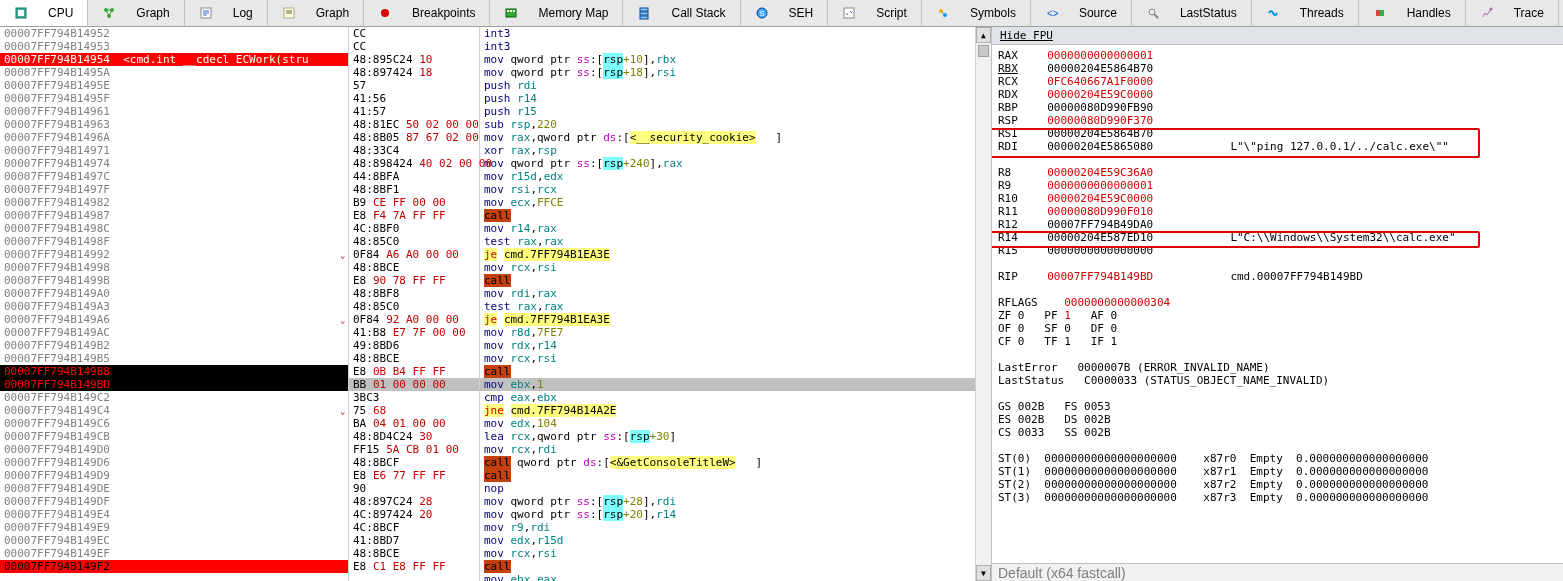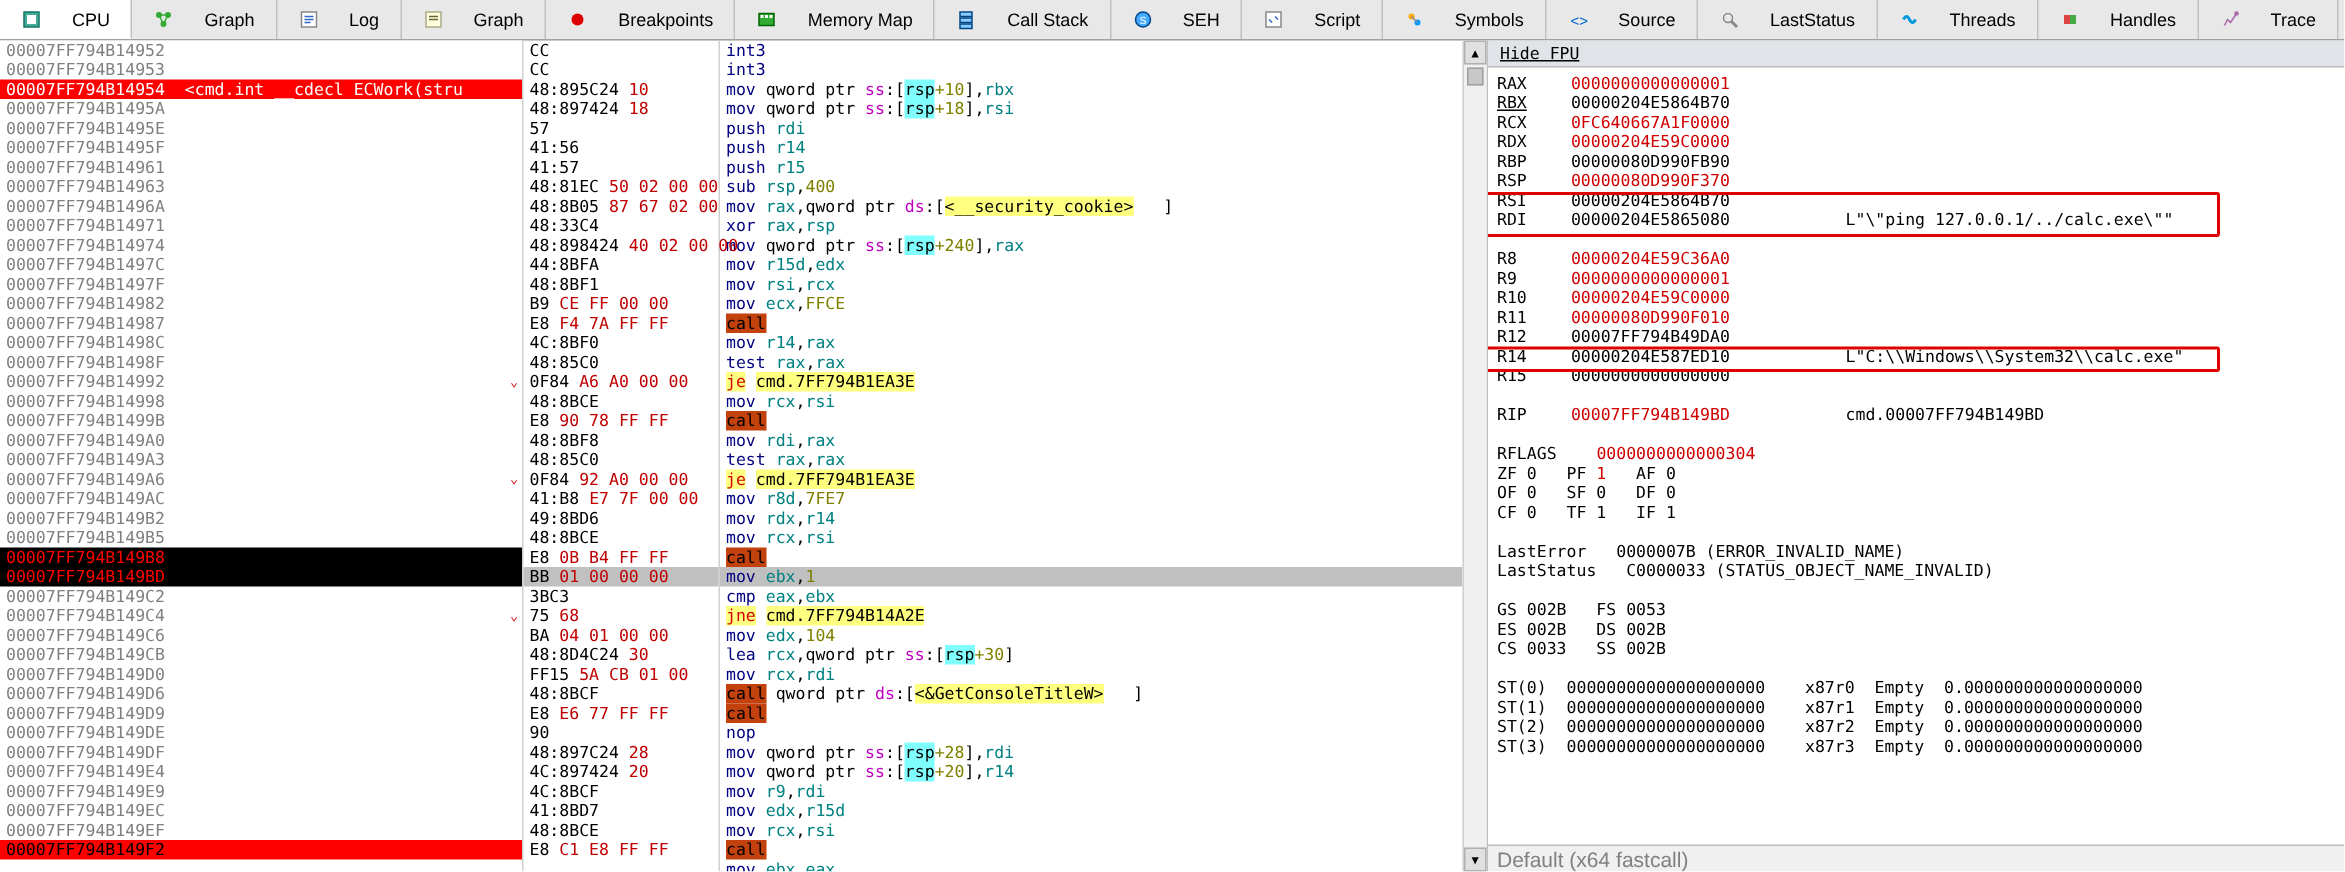--- a/index.html
+++ b/index.html
@@ -295,21 +295,21 @@
         <div class="line bytes bcell">        </div>
       </div>
     <div class="col-dis" id="col-dis">
         <div class="line dis"><span class="mn">int3</span></div>
         <div class="line dis"><span class="mn">int3</span></div>
         <div class="line dis"><span class="mn">mov</span> qword ptr <span class="seg">ss</span>:[<span class="reg-hl">rsp</span><span class="num">+10</span>],<span class="reg">rbx</span></div>
         <div class="line dis"><span class="mn">mov</span> qword ptr <span class="seg">ss</span>:[<span class="reg-hl">rsp</span><span class="num">+18</span>],<span class="reg">rsi</span></div>
         <div class="line dis"><span class="mn">push</span> <span class="reg">rdi</span></div>
         <div class="line dis"><span class="mn">push</span> <span class="reg">r14</span></div>
         <div class="line dis"><span class="mn">push</span> <span class="reg">r15</span></div>
-        <div class="line dis"><span class="mn">sub</span> <span class="reg">rsp</span>,<span class="num">400</span></div>
+        <div class="line dis"><span class="mn">sub</span> <span class="reg">rsp</span>,<span class="num">220</span></div>
         <div class="line dis"><span class="mn">mov</span> <span class="reg">rax</span>,qword ptr <span class="seg">ds</span>:[<span class="sym">&lt;__security_cookie&gt;</span>   ]</div>
         <div class="line dis"><span class="mn">xor</span> <span class="reg">rax</span>,<span class="reg">rsp</span></div>
         <div class="line dis"><span class="mn">mov</span> qword ptr <span class="seg">ss</span>:[<span class="reg-hl">rsp</span><span class="num">+240</span>],<span class="reg">rax</span></div>
         <div class="line dis"><span class="mn">mov</span> <span class="reg">r15d</span>,<span class="reg">edx</span></div>
         <div class="line dis"><span class="mn">mov</span> <span class="reg">rsi</span>,<span class="reg">rcx</span></div>
         <div class="line dis"><span class="mn">mov</span> <span class="reg">ecx</span>,<span class="num">FFCE</span></div>
         <div class="line dis"><span class="mn-call">call</span> <span class="sym"><cmd.void *="" __ptr64="" __cdecl="" mkstr(unsigned="" long)=""></cmd.void></span></div>
         <div class="line dis"><span class="mn">mov</span> <span class="reg">r14</span>,<span class="reg">rax</span></div>
         <div class="line dis"><span class="mn">test</span> <span class="reg">rax</span>,<span class="reg">rax</span></div>
         <div class="line dis"><span class="mn-je">je</span> <span class="sym">cmd.7FF794B1EA3E</span></div>

